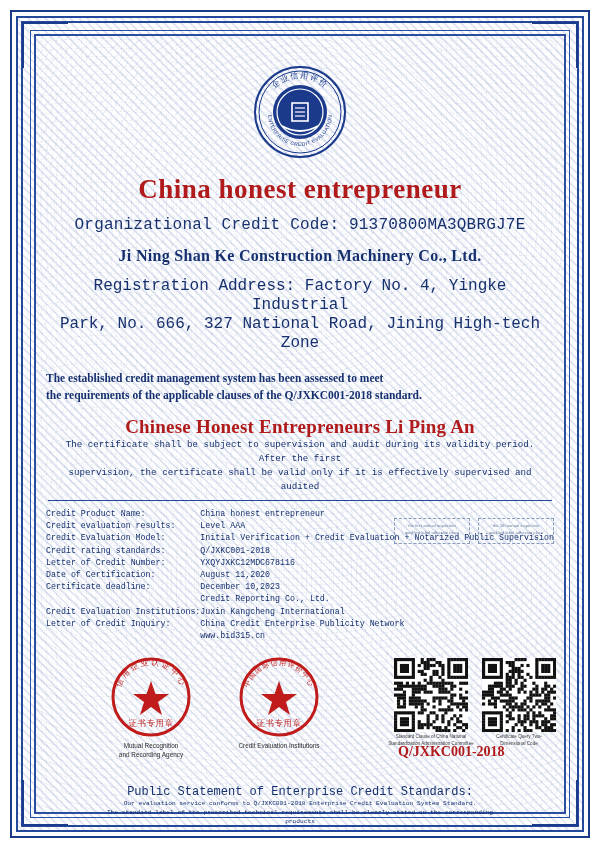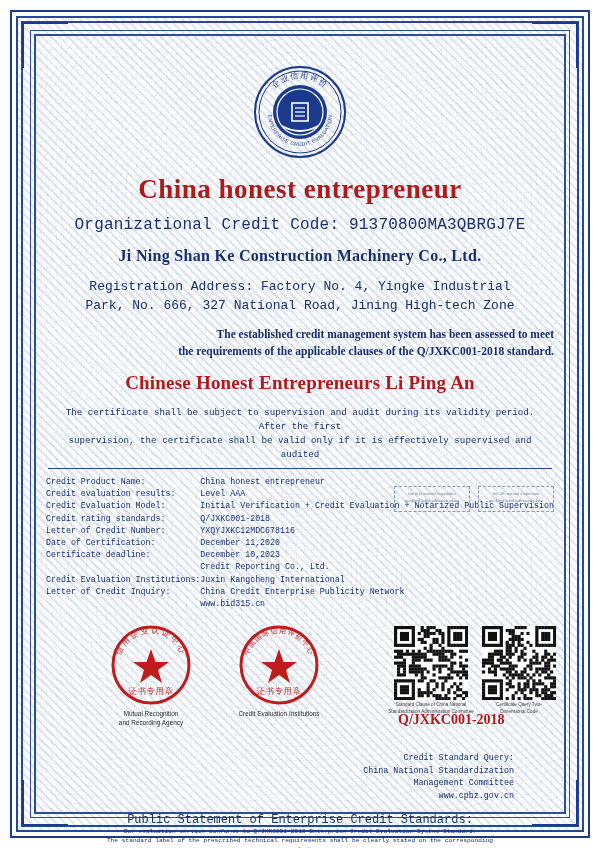--- a/index.html
+++ b/index.html
@@ -106,48 +106,48 @@
     text-align: center;
     color: #16306f;
     font-size: 16px;
     font-weight: bold;
     margin-top: 13px;
     letter-spacing: 0.3px;
   }
   .address {
     text-align: center;
     color: #17306e;
-    font-size: 13px;
+    font-size: 16px;
     line-height: 19px;
     margin-top: 12px;
     font-family: "Liberation Mono", monospace;
   }
   .statement {
-    text-align: right;
+    text-align: left;
     color: #16306f;
     font-size: 11.5px;
     line-height: 17px;
-    margin-top: 11px;
+    margin-top: 17px;
     font-weight: bold;
     font-family: "Liberation Serif", serif;
   }
   .honor {
     text-align: center;
     color: #b01a1a;
     font-size: 19px;
     font-weight: bold;
     margin-top: 12px;
     letter-spacing: 0.2px;
   }
   .supervision {
     text-align: center;
     color: #17306e;
     font-size: 9.2px;
     line-height: 14px;
-    margin-top: 12px;
+    margin-top: 0;
     padding: 0 8px;
     font-family: "Liberation Mono", monospace;
   }
   .rule {
     border-top: 1px solid #24459a;
     margin: 6px 2px 0 2px;
   }
   
   .details {
     margin-top: 7px;
@@ -337,21 +337,21 @@
             <tr>
               <td class="k">Credit rating standards:</td>
               <td class="v">Q/JXKC001-2018</td>
             </tr>
             <tr>
               <td class="k">Letter of Credit Number:</td>
               <td class="v">YXQYJXKC12MDC678116</td>
             </tr>
             <tr>
               <td class="k">Date of Certification:</td>
-              <td class="v">December 11,2020</td>
+              <td class="v">August 11,2020</td>
             </tr>
             <tr>
               <td class="k">Certificate deadline:</td>
               <td class="v">December 10,2023</td>
             </tr>
             <tr>
               <td class="k"></td>
               <td class="v">Credit Reporting Co., Ltd.</td>
             </tr>
             <tr>
@@ -1057,26 +1057,20 @@
           <div>Standard Clause of China National</div>
           <div>Standardization Administration Committee</div>
         </div>
       <div class="qr-caption qc2">
           <div>Certificate Query Two-</div>
           <div>Dimensional Code</div>
         </div>
       <div class="cert-no">Q/JXKC001-2018</div>
     </div>
 
-    <div class="query-block">
-      <div>Credit Standard Query:</div>
-      <div>China National Standardization</div>
-      <div>Management Committee</div>
-      <div>www.cpbz.gov.cn</div>
-    </div>
 
     <div class="public-statement">
       <div class="ps-title">Public Statement of Enterprise Credit Standards:</div>
       <div>Our evaluation service conforms to Q/JXKC001-2018 Enterprise Credit Evaluation System Standard.</div>
       <div>The standard label of the prescribed technical requirements shall be clearly stated on the corresponding products</div>
 
     </div>
 
   </div>
 </div>

